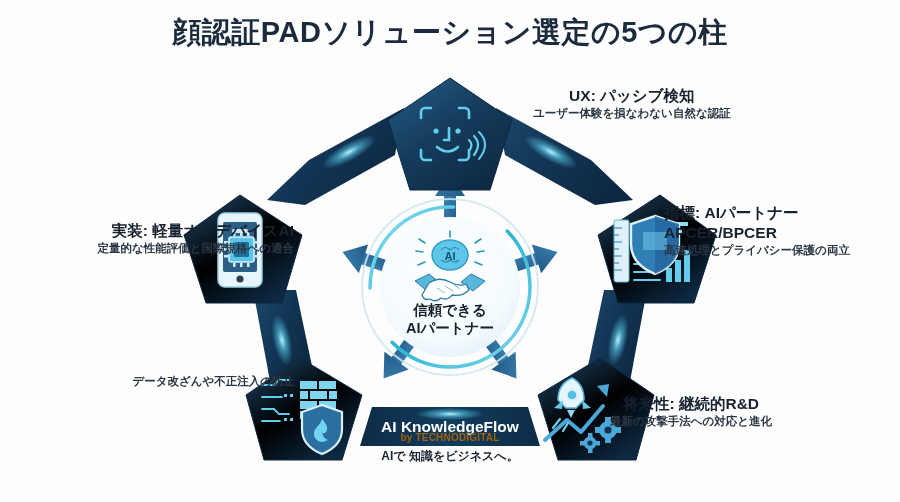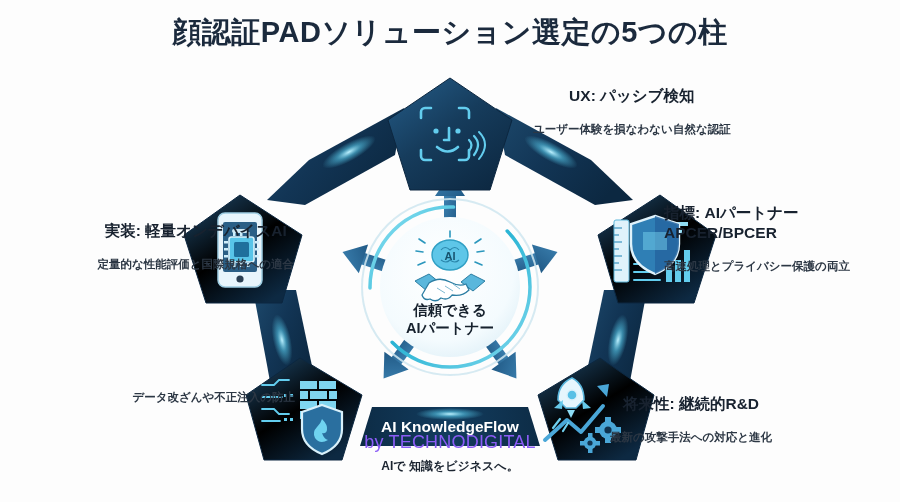--- a/index.html
+++ b/index.html
@@ -46,45 +46,45 @@
     font-weight: bold;
     color: #18222f;
     line-height: 1.28;
     white-space: nowrap;
   }
   .callout .cs {
     font-size: 11.5px;
     font-weight: bold;
     color: #2c3744;
     line-height: 1.3;
-    margin-top: 16px;
+    margin-top: 0;
     white-space: nowrap;
   }
 
   .c-ux      { left: 533px; top: 86px;  text-align: center; }
   .c-metric  { left: 664px; top: 203px; text-align: left; }
   .c-future  { left: 610px; top: 394px; text-align: center; }
   .c-defense { right: 605px; top: 374px; text-align: right; }
   .c-impl    { right: 606px; top: 221px; text-align: right; }
 
   .c-defense .ct, .c-defense .cs,
-  .c-impl .ct, .c-impl .cs { text-align: center; }
+  .c-impl .ct, .c-impl .cs { text-align: right; }
 
   
   .branding {
     position: absolute;
     left: 0;
     top: 432px;
     width: 900px;
     text-align: center;
   }
   .branding .by {
-    font-size: 18px;
-    font-weight: normal;
-    color: #8b5cf6;
+    font-size: 10px;
+    font-weight: bold;
+    color: #a16207;
     letter-spacing: 0.2px;
   }
   .branding .tag {
     font-size: 12px;
     font-weight: bold;
     color: #1b2430;
     margin-top: 5px;
   }
 
   

